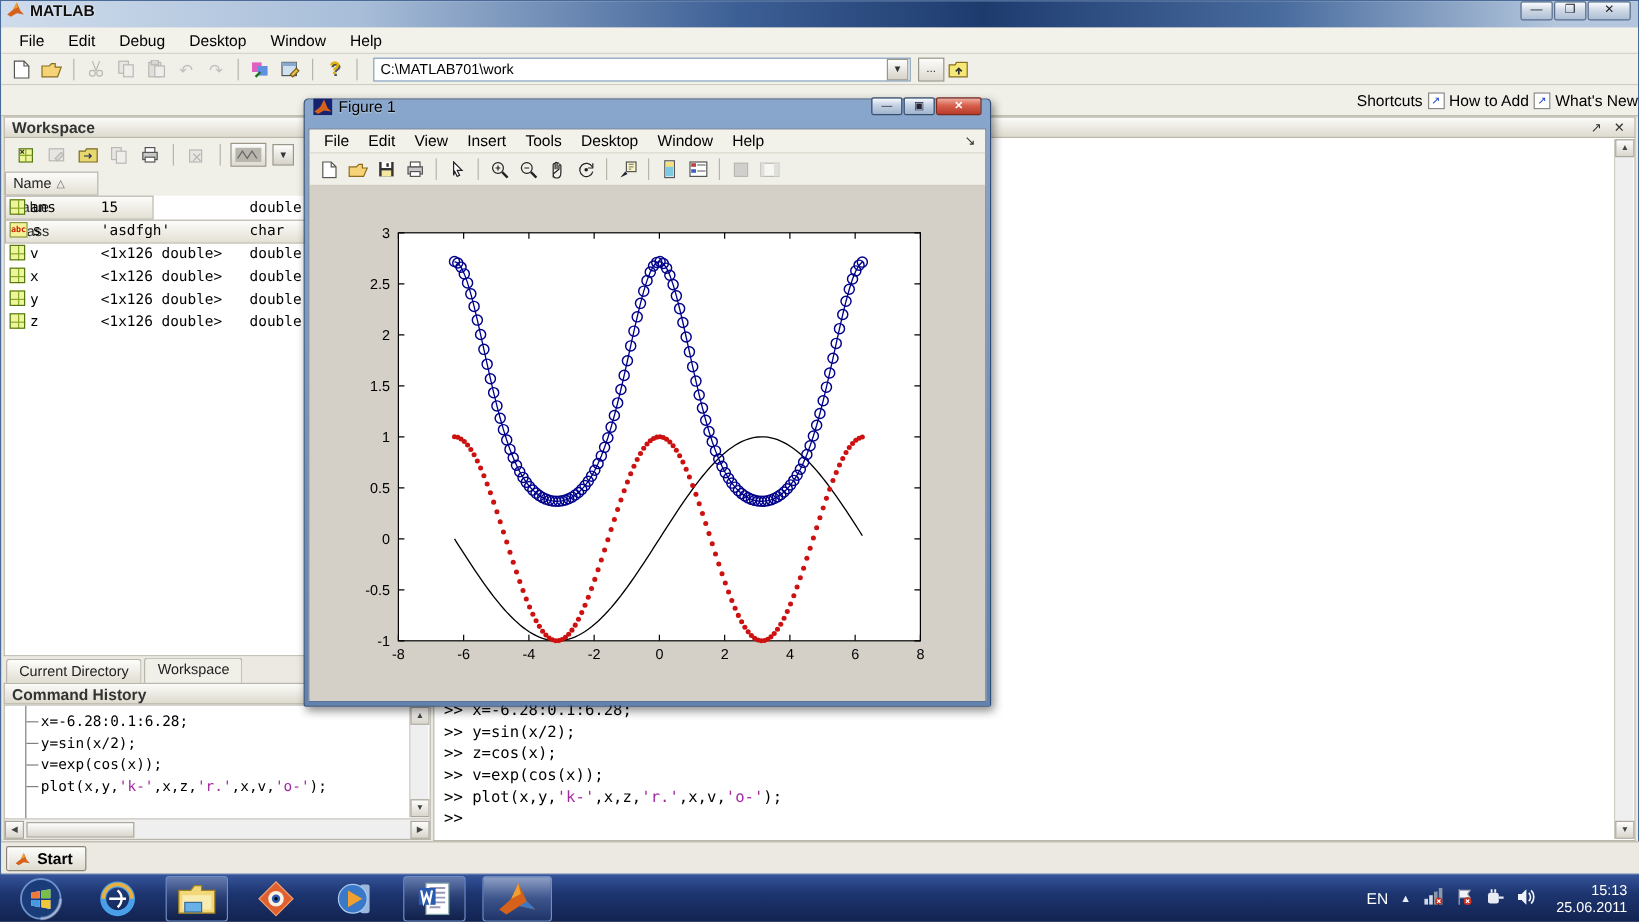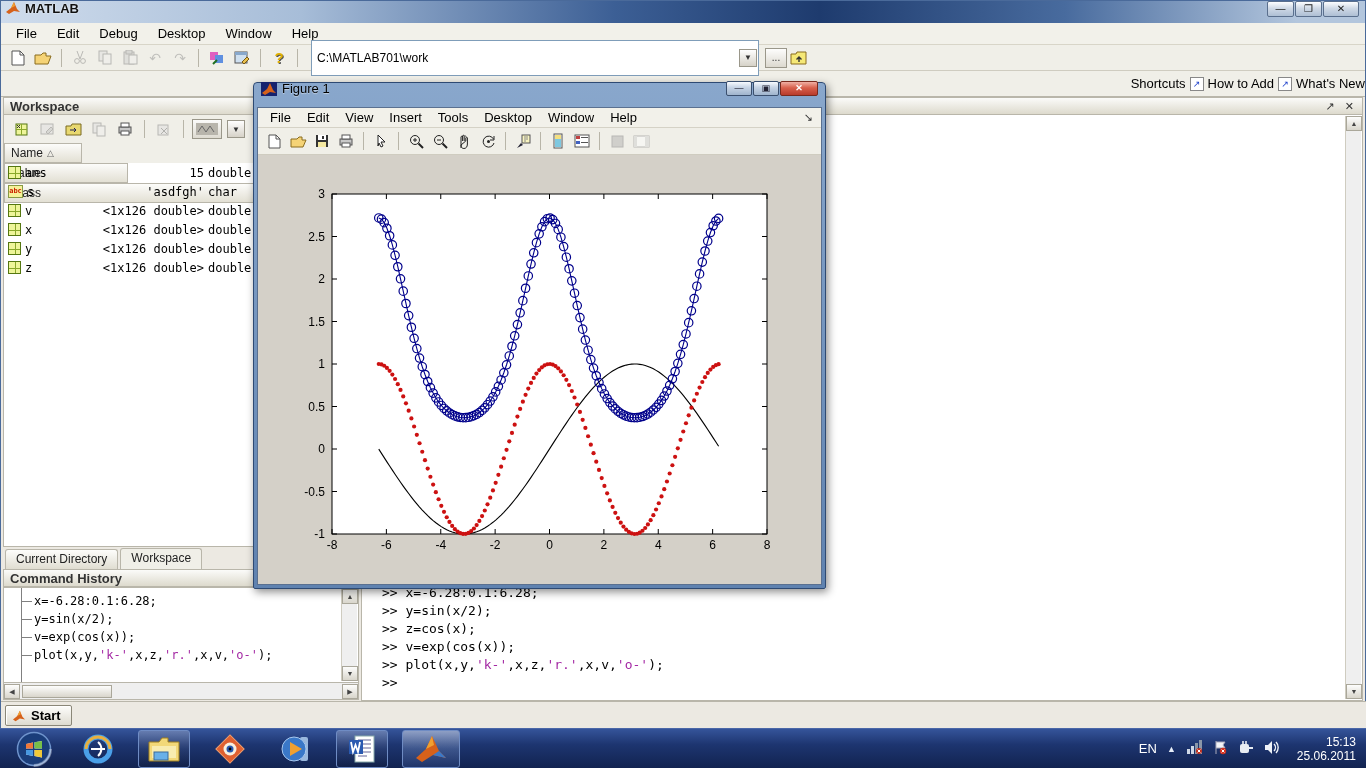--- a/index.html
+++ b/index.html
@@ -22,21 +22,21 @@
   .mw-menubar { height:22px; background:#f2f1ea; border-bottom:1px solid #d8d5c8;
     display:flex; align-items:center; padding-left:6px; gap:2px; }
   .menu-item { padding:2px 9px; color:#000; }
   .mw-toolbar { height:26px; background:#f0efe8; border-bottom:1px solid #cfccc0;
     display:flex; align-items:center; padding-left:6px; gap:3px; }
   .tb-sep { width:1px; height:18px; background:#b8b5a8; margin:0 4px; }
   .tb-btn { width:22px; height:20px; display:flex; align-items:center; justify-content:center; }
   .tb-btn svg { display:block; }
   .dim { opacity:.45; filter:grayscale(1); }
   .path-combo { display:flex; align-items:center; margin-left:6px; }
-  .path-field { width:448px; height:36px; background:#fff; border:1px solid #7f9db9;
+  .path-field { width:448px; height:20px; background:#fff; border:1px solid #7f9db9;
     display:flex; align-items:center; }
   .path-text { flex:1; padding:0 5px; font-size:12px; color:#000; white-space:nowrap; overflow:hidden; }
   .combo-arrow { width:18px; height:18px; margin:1px; background:linear-gradient(#fefefe,#d6d2c8);
     border:1px solid #9a978a; display:flex; align-items:center; justify-content:center;
     font-size:8px; color:#333; }
   .browse-btn { width:22px; height:20px; margin-left:6px; border:1px solid #9a978a;
     background:linear-gradient(#fdfdfc,#dcd9cf); font-size:10px; color:#333; text-align:center;
     line-height:18px; }
   .mw-shortcuts { height:26px; background:#f0efe8; border-bottom:1px solid #b9b6aa;
     display:flex; align-items:center; padding-left:8px; gap:4px; font-size:13px;justify-content:flex-end; }
@@ -51,21 +51,21 @@
   .ws-toolbar { height:28px; background:#f0efe8; border-left:1px solid #b9b6aa;
     border-right:1px solid #b9b6aa; display:flex; align-items:center; padding-left:6px; gap:4px; }
   .ws-table-head { display:flex; height:20px; background:#f0efe8;
     border-left:1px solid #b9b6aa; border-right:1px solid #b9b6aa;flex-direction:column; }
   .col-head { border:1px solid #b9b6aa; background:linear-gradient(#fcfcfa,#e3e0d4);
     font-size:12px; color:#222; padding:2px 6px; display:flex; align-items:center; gap:4px; }
   .ws-body { background:#fff; border:1px solid #b9b6aa; border-top:none; height:384px; overflow:hidden; }
   .ws-row { display:flex; height:19px; align-items:center; font-family:"DejaVu Sans Mono", monospace;
     font-size:12px; color:#000; }
   .ws-cell-name { width:76px; display:flex; align-items:center; gap:4px; padding-left:4px; }
-  .ws-cell-value { width:124px; padding-left:4px;text-align:right; }
+  .ws-cell-value { width:124px; padding-left:4px; }
   .ws-cell-class { padding-left:4px; }
   .icon-grid { width:13px; height:13px; border:1px solid #557711;
     background:linear-gradient(#fdfbad,#e3ef7d);
     background-image:linear-gradient(#8aa82a,#8aa82a),linear-gradient(#8aa82a,#8aa82a);
     background-size:1px 13px,13px 1px; background-position:6px 0,0 6px; background-repeat:no-repeat;
     background-color:#eef59a; }
   .icon-abc { width:15px; height:13px; background:#f6f29a; border:1px solid #889944;
     font-size:7px; color:#cc2200; text-align:center; line-height:11px; font-weight:bold; }
   .icon-abc::after { content:"abc"; }
   .ws-tabs { display:flex; height:22px; align-items:flex-end; gap:2px; padding-left:2px;
@@ -90,21 +90,21 @@
     display:flex; align-items:center; }
   .hthumb { width:90px; height:13px; margin-left:18px; background:linear-gradient(#fdfdfc,#d9d6cc);
     border:1px solid #aaa79a; }
 
   
   #cmd-panel { position:absolute; left:360px; top:96px; width:1002px; height:604px; }
   .cmd-titlebar { height:18px; background:linear-gradient(#fbfbf9,#dddacd); border:1px solid #b9b6aa;
     display:flex; align-items:center; justify-content:flex-end; gap:10px; padding-right:8px;
     font-size:11px; color:#333; }
   .cmd-body { position:relative; background:#fff; border:1px solid #b9b6aa; border-top:none; height:586px; }
-  .cmd-lines { position:absolute; left:20px; bottom:8px; font-family:"DejaVu Sans Mono", monospace;
+  .cmd-lines { position:absolute; left:8px; bottom:8px; font-family:"DejaVu Sans Mono", monospace;
     font-size:13px; color:#000; }
   .cmd-line { height:18px; line-height:18px; white-space:pre; }
 
   
   #start-strip { position:absolute; left:0; top:700px; width:1366px; height:28px;
     background:#ece9e2; border-top:1px solid #b9b6aa; display:flex; align-items:center; padding-left:4px; }
   .ml-start-btn { display:flex; align-items:center; gap:5px; border:1px solid #8a8778;
     background:linear-gradient(#fdfdfb,#dedbd0); border-radius:2px; padding:2px 10px 2px 6px;
     font-weight:bold; color:#000; box-shadow:1px 1px 0 #fff inset; }
 

